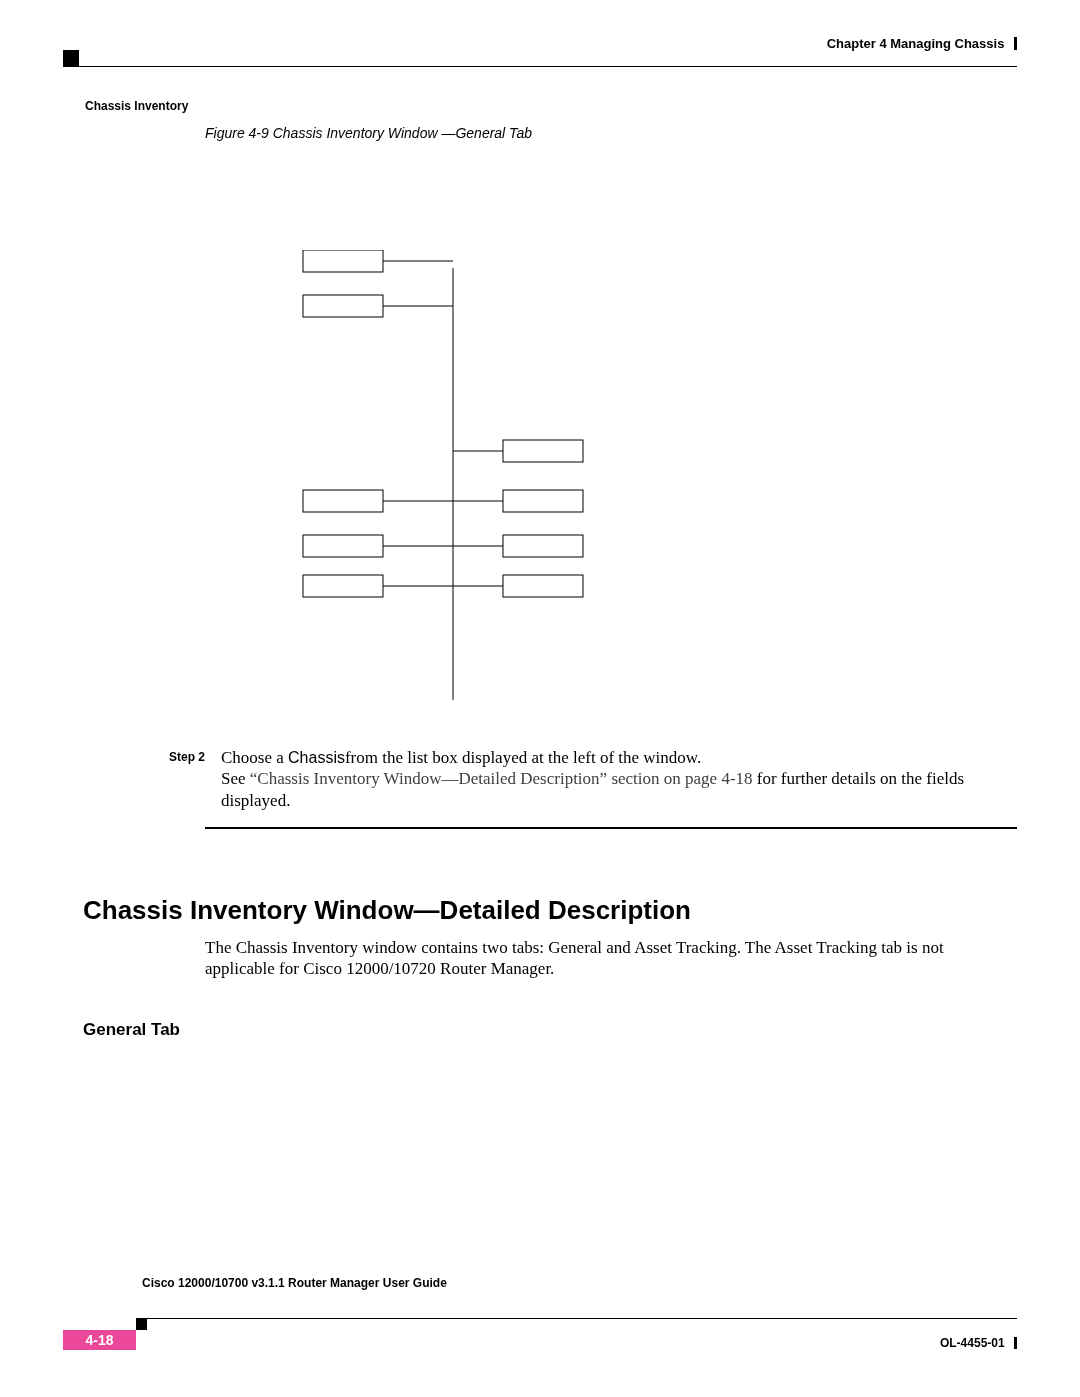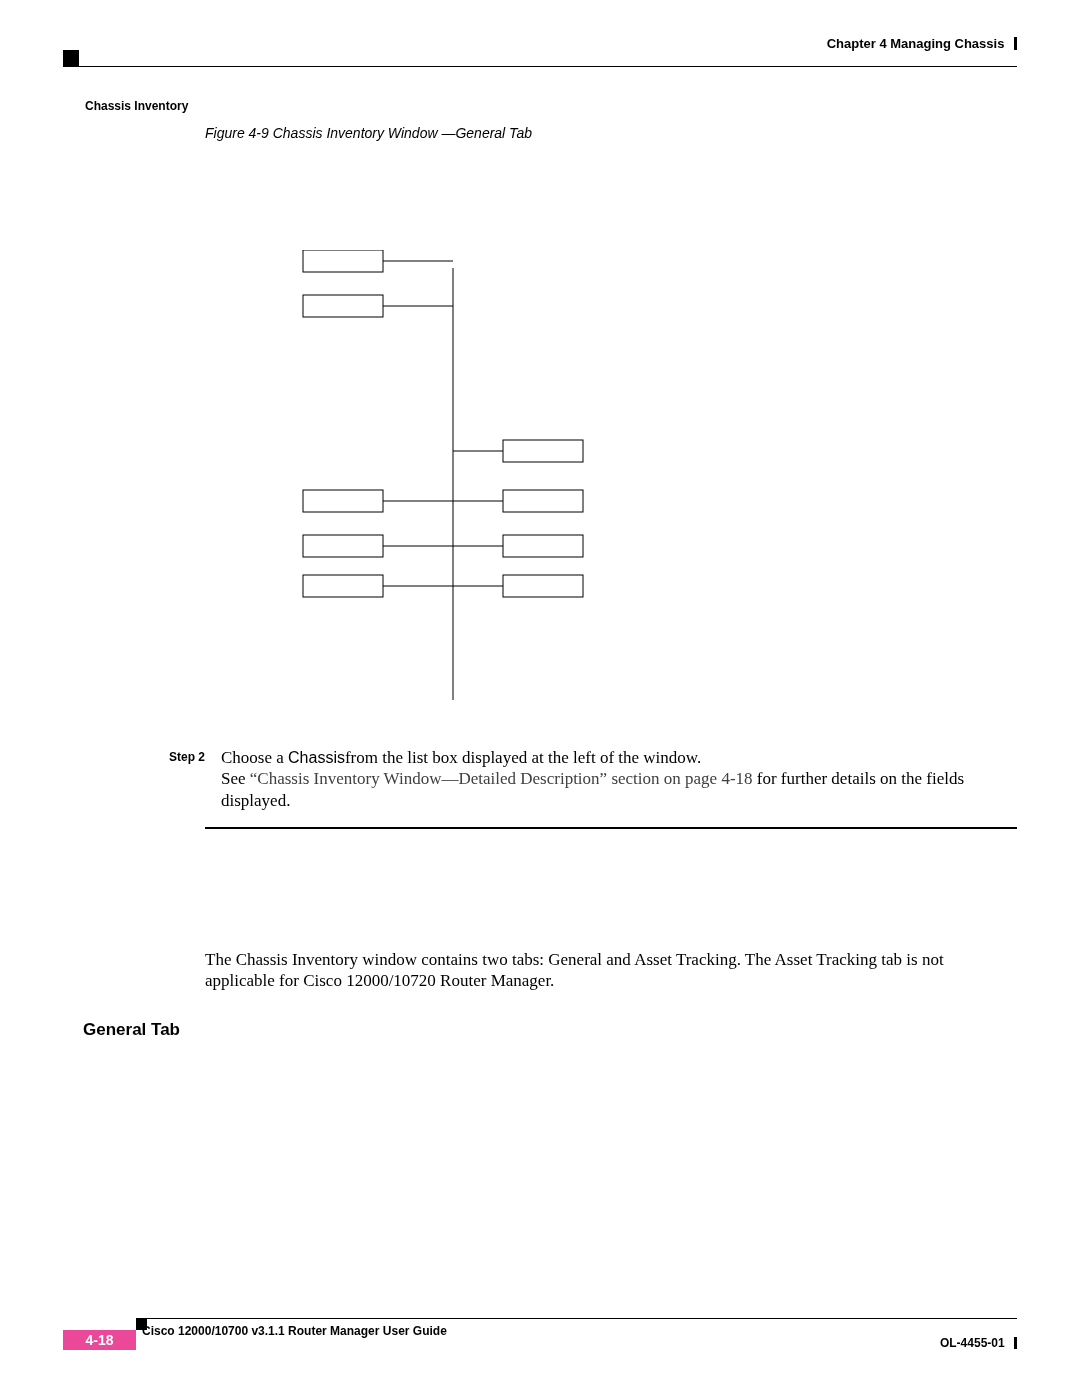--- a/index.html
+++ b/index.html
@@ -119,21 +119,20 @@
     font-weight: bold;
     font-size: 26px;
   }
   .body-after-h2 {
     position: absolute;
     left: 142px;
     top: 907px;
     width: 812px;
     font-size: 17px;
     line-height: 1.25;
-    margin-top: 12px;
   }
   .h3 {
     position: absolute;
     left: 20px;
     top: 990px;
     font-family: Liberation Sans, sans-serif;
     font-weight: bold;
     font-size: 17px;
   }
   .body-after-h3 {
@@ -149,21 +148,21 @@
     position: absolute;
     left: 73px;
     top: 1288px;
     width: 881px;
     height: 1px;
     background: #000;
   }
   .footer-title {
     position: absolute;
     left: 79px;
-    top: 1294px;
+    top: 1246px;
     font-family: Arial, Helvetica, sans-serif;
     font-weight: bold;
     font-size: 12px;
   }
   .footer-right {
     position: absolute;
     right: 0;
     top: 1306px;
     font-family: Arial, Helvetica, sans-serif;
     font-weight: bold;
@@ -242,20 +241,21 @@
 
 
   <div class="step-label">Step 2</div>
   <div class="step-body">
     <span>Choose a </span><span class="chassis-word">Chassis</span><span>from the list box displayed at the left of the window.</span><br>
     <span>See </span><span class="link">“Chassis Inventory Window—Detailed Description” section on page 4-18</span><span> for further details on the fields displayed.</span>
   </div>
 
   <div class="section-rule"></div>
 
+  <div class="h2">Chassis Inventory Window—Detailed Description</div>
   <div class="body-after-h2">The Chassis Inventory window contains two tabs: General and Asset Tracking. The Asset Tracking tab is not applicable for Cisco 12000/10720 Router Manager.</div>
 
   <div class="h3">General Tab</div>
 
   <div class="footer-rule"></div>
   <div class="block-right"></div>
   <div class="footer-title">Cisco 12000/10700 v3.1.1 Router Manager User Guide</div>
   <div class="page-number-box">4-18</div>
   <div class="footer-right">
     <span>OL-4455-01</span>

